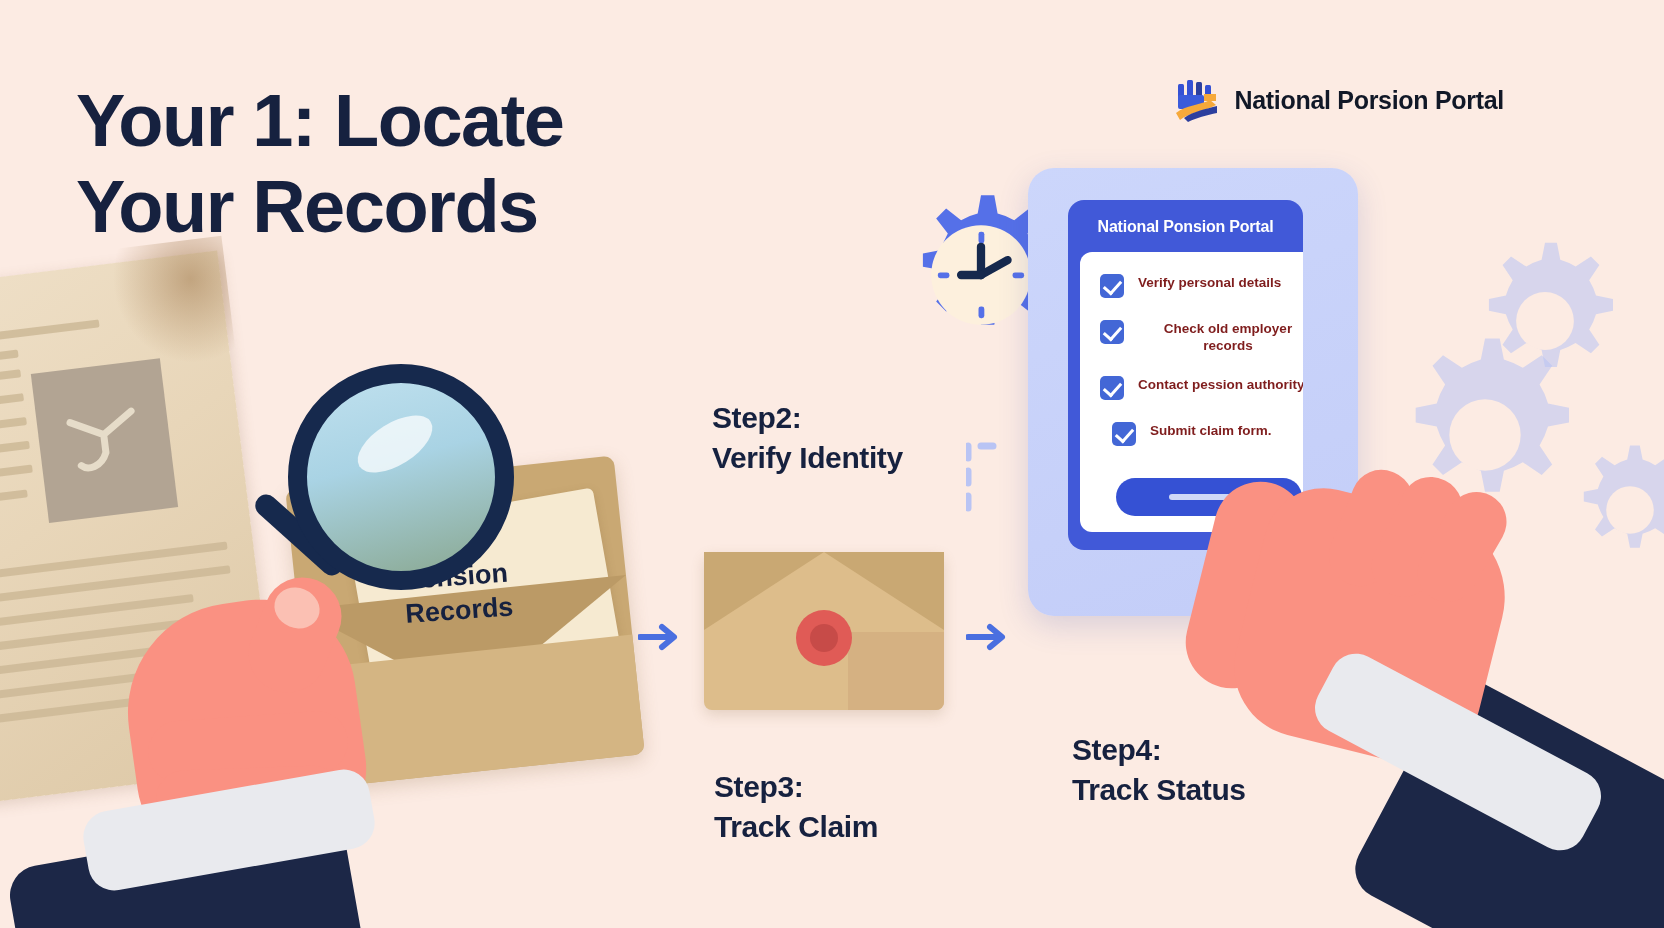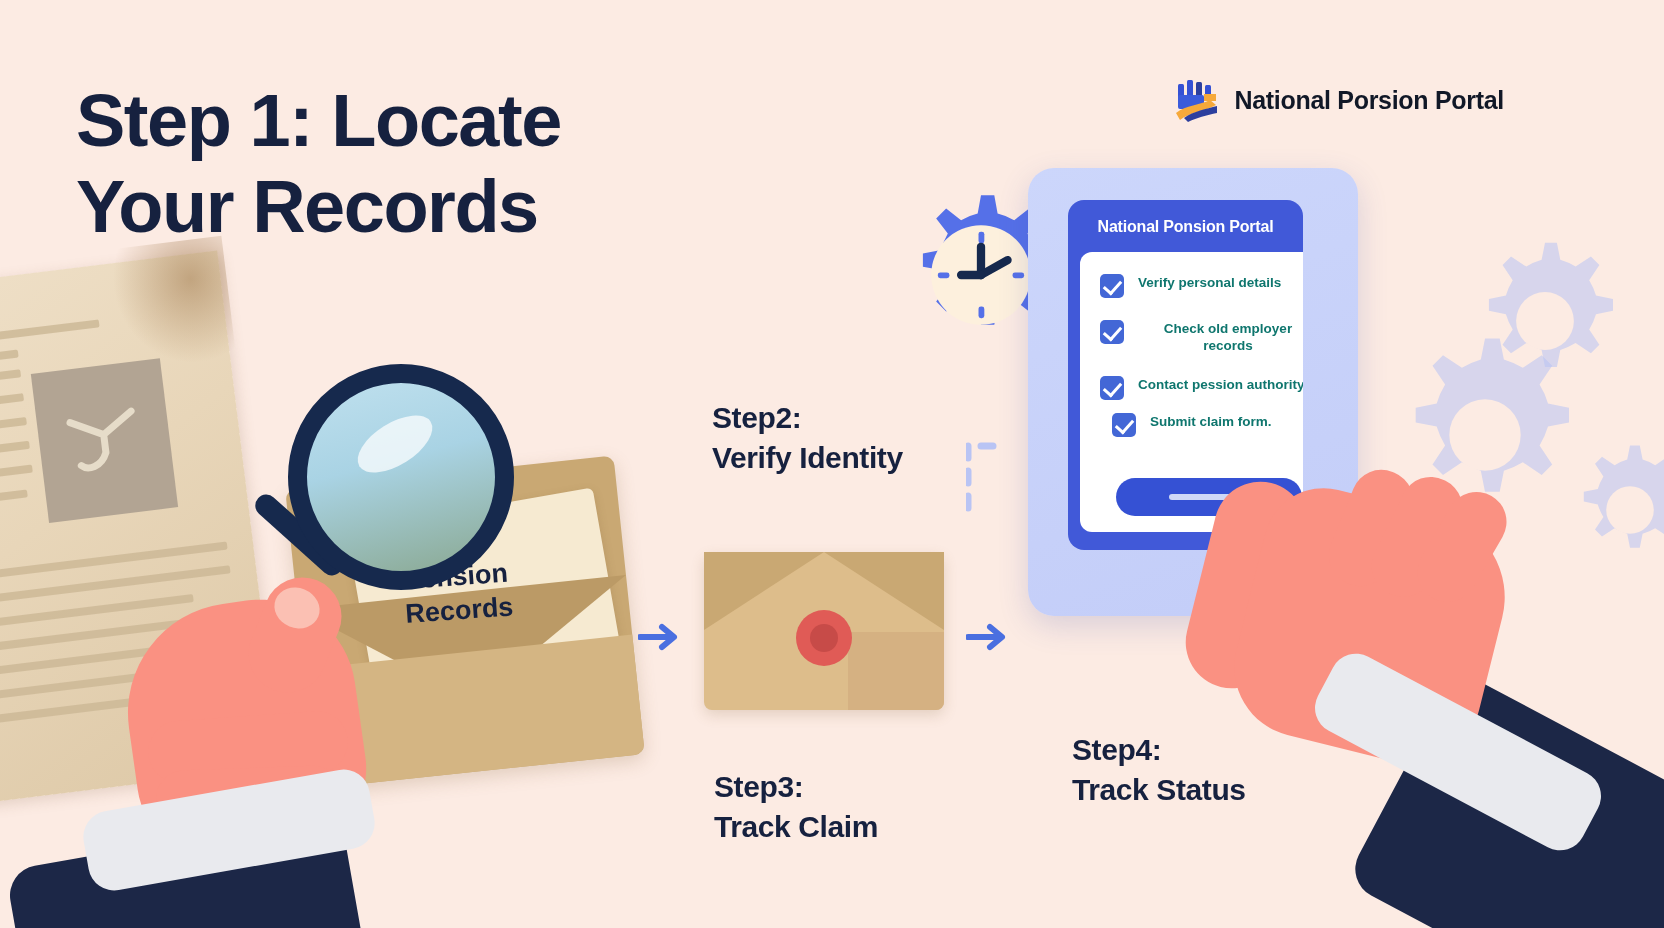--- a/index.html
+++ b/index.html
@@ -132,21 +132,21 @@
   .checkcard {
     position:absolute; left:12px; top:52px; width:238px; height:280px;
     background:#ffffff; border-radius:12px;
   }
   .check-item { position:absolute; left:20px; display:flex; gap:14px; align-items:flex-start; }
   .cbox { width:24px; height:24px; background:#4367d6; border-radius:5px; flex:none; position:relative; }
   .cbox::after {
     content:""; position:absolute; left:7px; top:3px; width:8px; height:14px;
     border:solid #fff; border-width:0 3px 3px 0; transform:rotate(42deg);
   }
-  .citem-label { font-size:13.5px; font-weight:bold; color:#0f766e; line-height:17px; width:180px; }
+  .citem-label { font-size:13.5px; font-weight:bold; color:#7f1d1d; line-height:17px; width:180px; }
   .cta {
     position:absolute; left:36px; bottom:16px; width:186px; height:38px;
     background:#3551d4; border-radius:19px;
   }
   .cta-bar { position:absolute; left:50%; top:50%; margin:-3px 0 0 -40px;
     width:80px; height:6px; background:#cfd8f7; border-radius:3px; }
 
   
   .hand-right { position:absolute; left:1190px; top:440px; width:480px; height:490px; }
   .hr-index { position:absolute; left:10px; top:40px; width:92px; height:210px;
@@ -161,21 +161,21 @@
 
   
   .dashes { position:absolute; left:966px; top:438px; }
 </style>
 </head>
 <body>
 
 <div class="stage">
 
   <h1 class="title">
-    <span>Step 1: Locate</span>
+    <span>Your 1: Locate</span>
     <span class="l2">Your Records</span>
   </h1>
 
   <div class="brand">
     <div class="brand-logo">
       <svg viewBox="0 0 46 44" width="46" height="44">
         <rect x="4" y="6" width="6" height="14" rx="1.5" fill="#3551d4"></rect>
         <rect x="13" y="2" width="6" height="18" rx="1.5" fill="#3551d4"></rect>
         <rect x="22" y="4" width="6" height="16" rx="1.5" fill="#2c3f9e"></rect>
         <rect x="31" y="7" width="6" height="13" rx="1.5" fill="#3551d4"></rect>
@@ -328,21 +328,21 @@
           <span class="citem-label">Verify personal details</span>
         </div>
         <div class="check-item" style="top:68px;text-align:center;">
           <span class="cbox"></span>
           <span class="citem-label">Check old employer records</span>
         </div>
         <div class="check-item" style="top:124px;">
           <span class="cbox"></span>
           <span class="citem-label">Contact pession authority</span>
         </div>
-        <div class="check-item" style="top:161px;padding-left:12px;">
+        <div class="check-item" style="top:170px;padding-left:12px;">
           <span class="cbox"></span>
           <span class="citem-label">Submit claim form.</span>
         </div>
 
         <div class="cta">
           <span class="cta-bar"></span>
         </div>
       </div>
     </div>
   </div>

